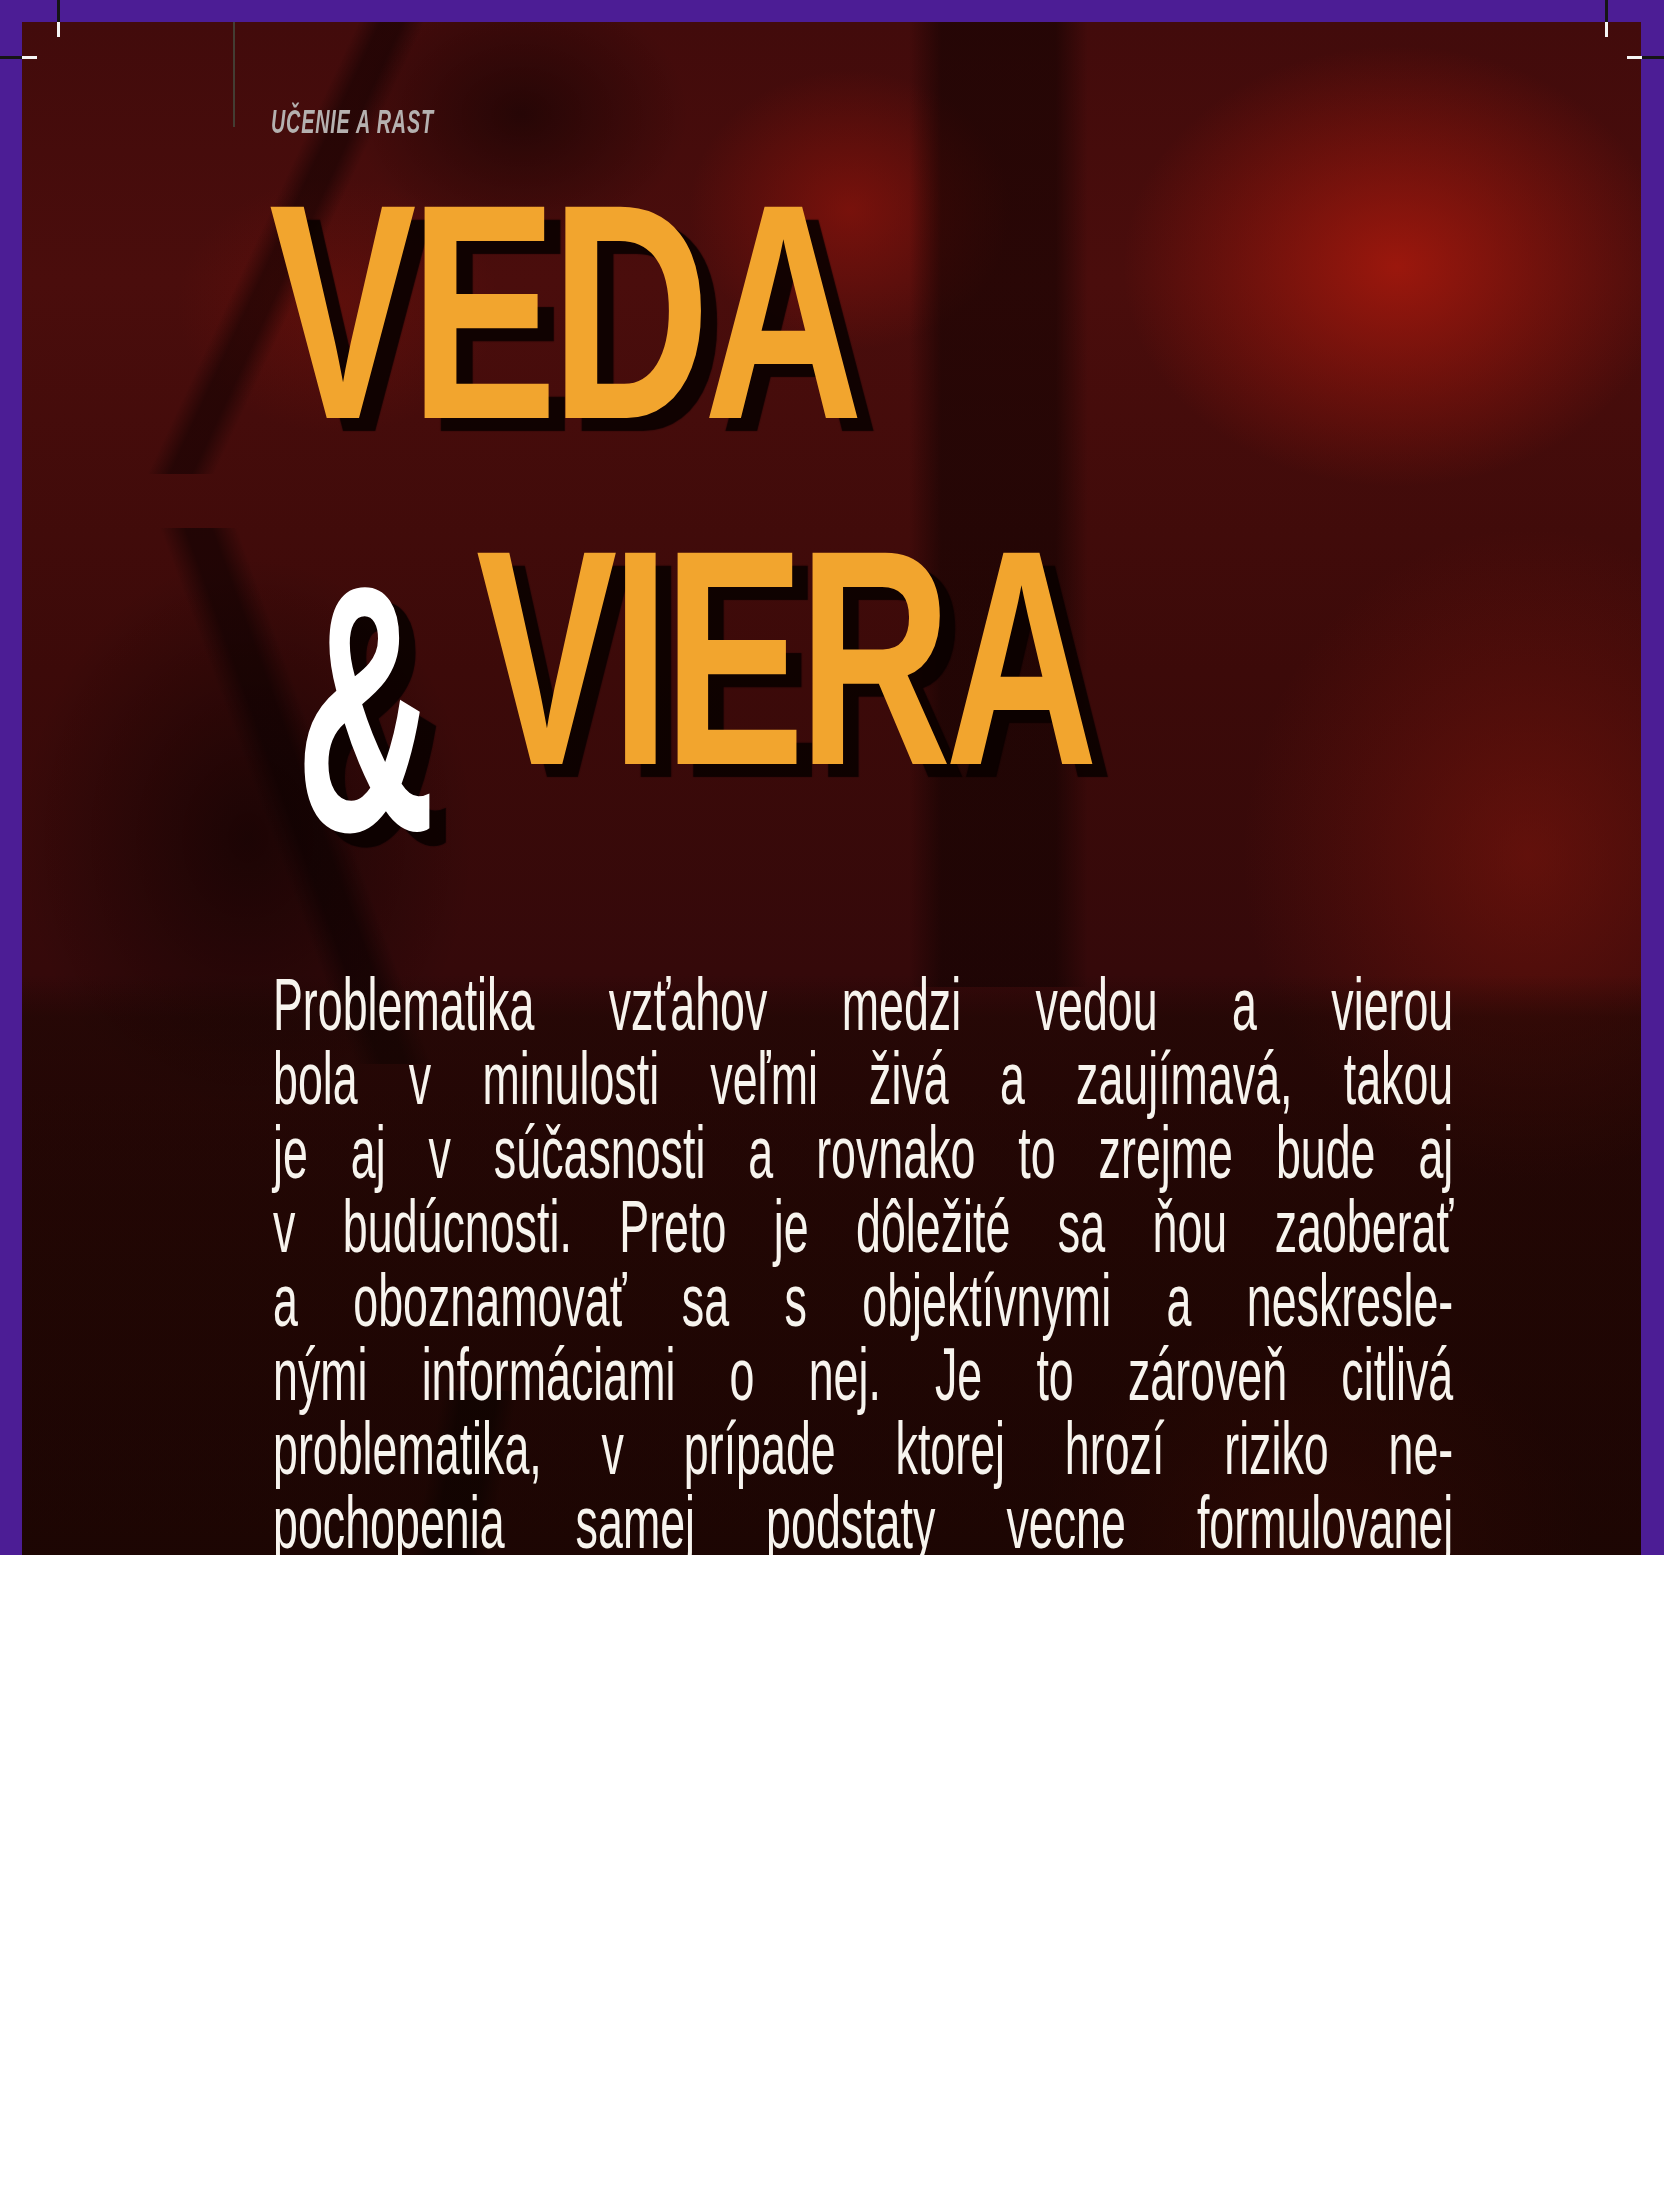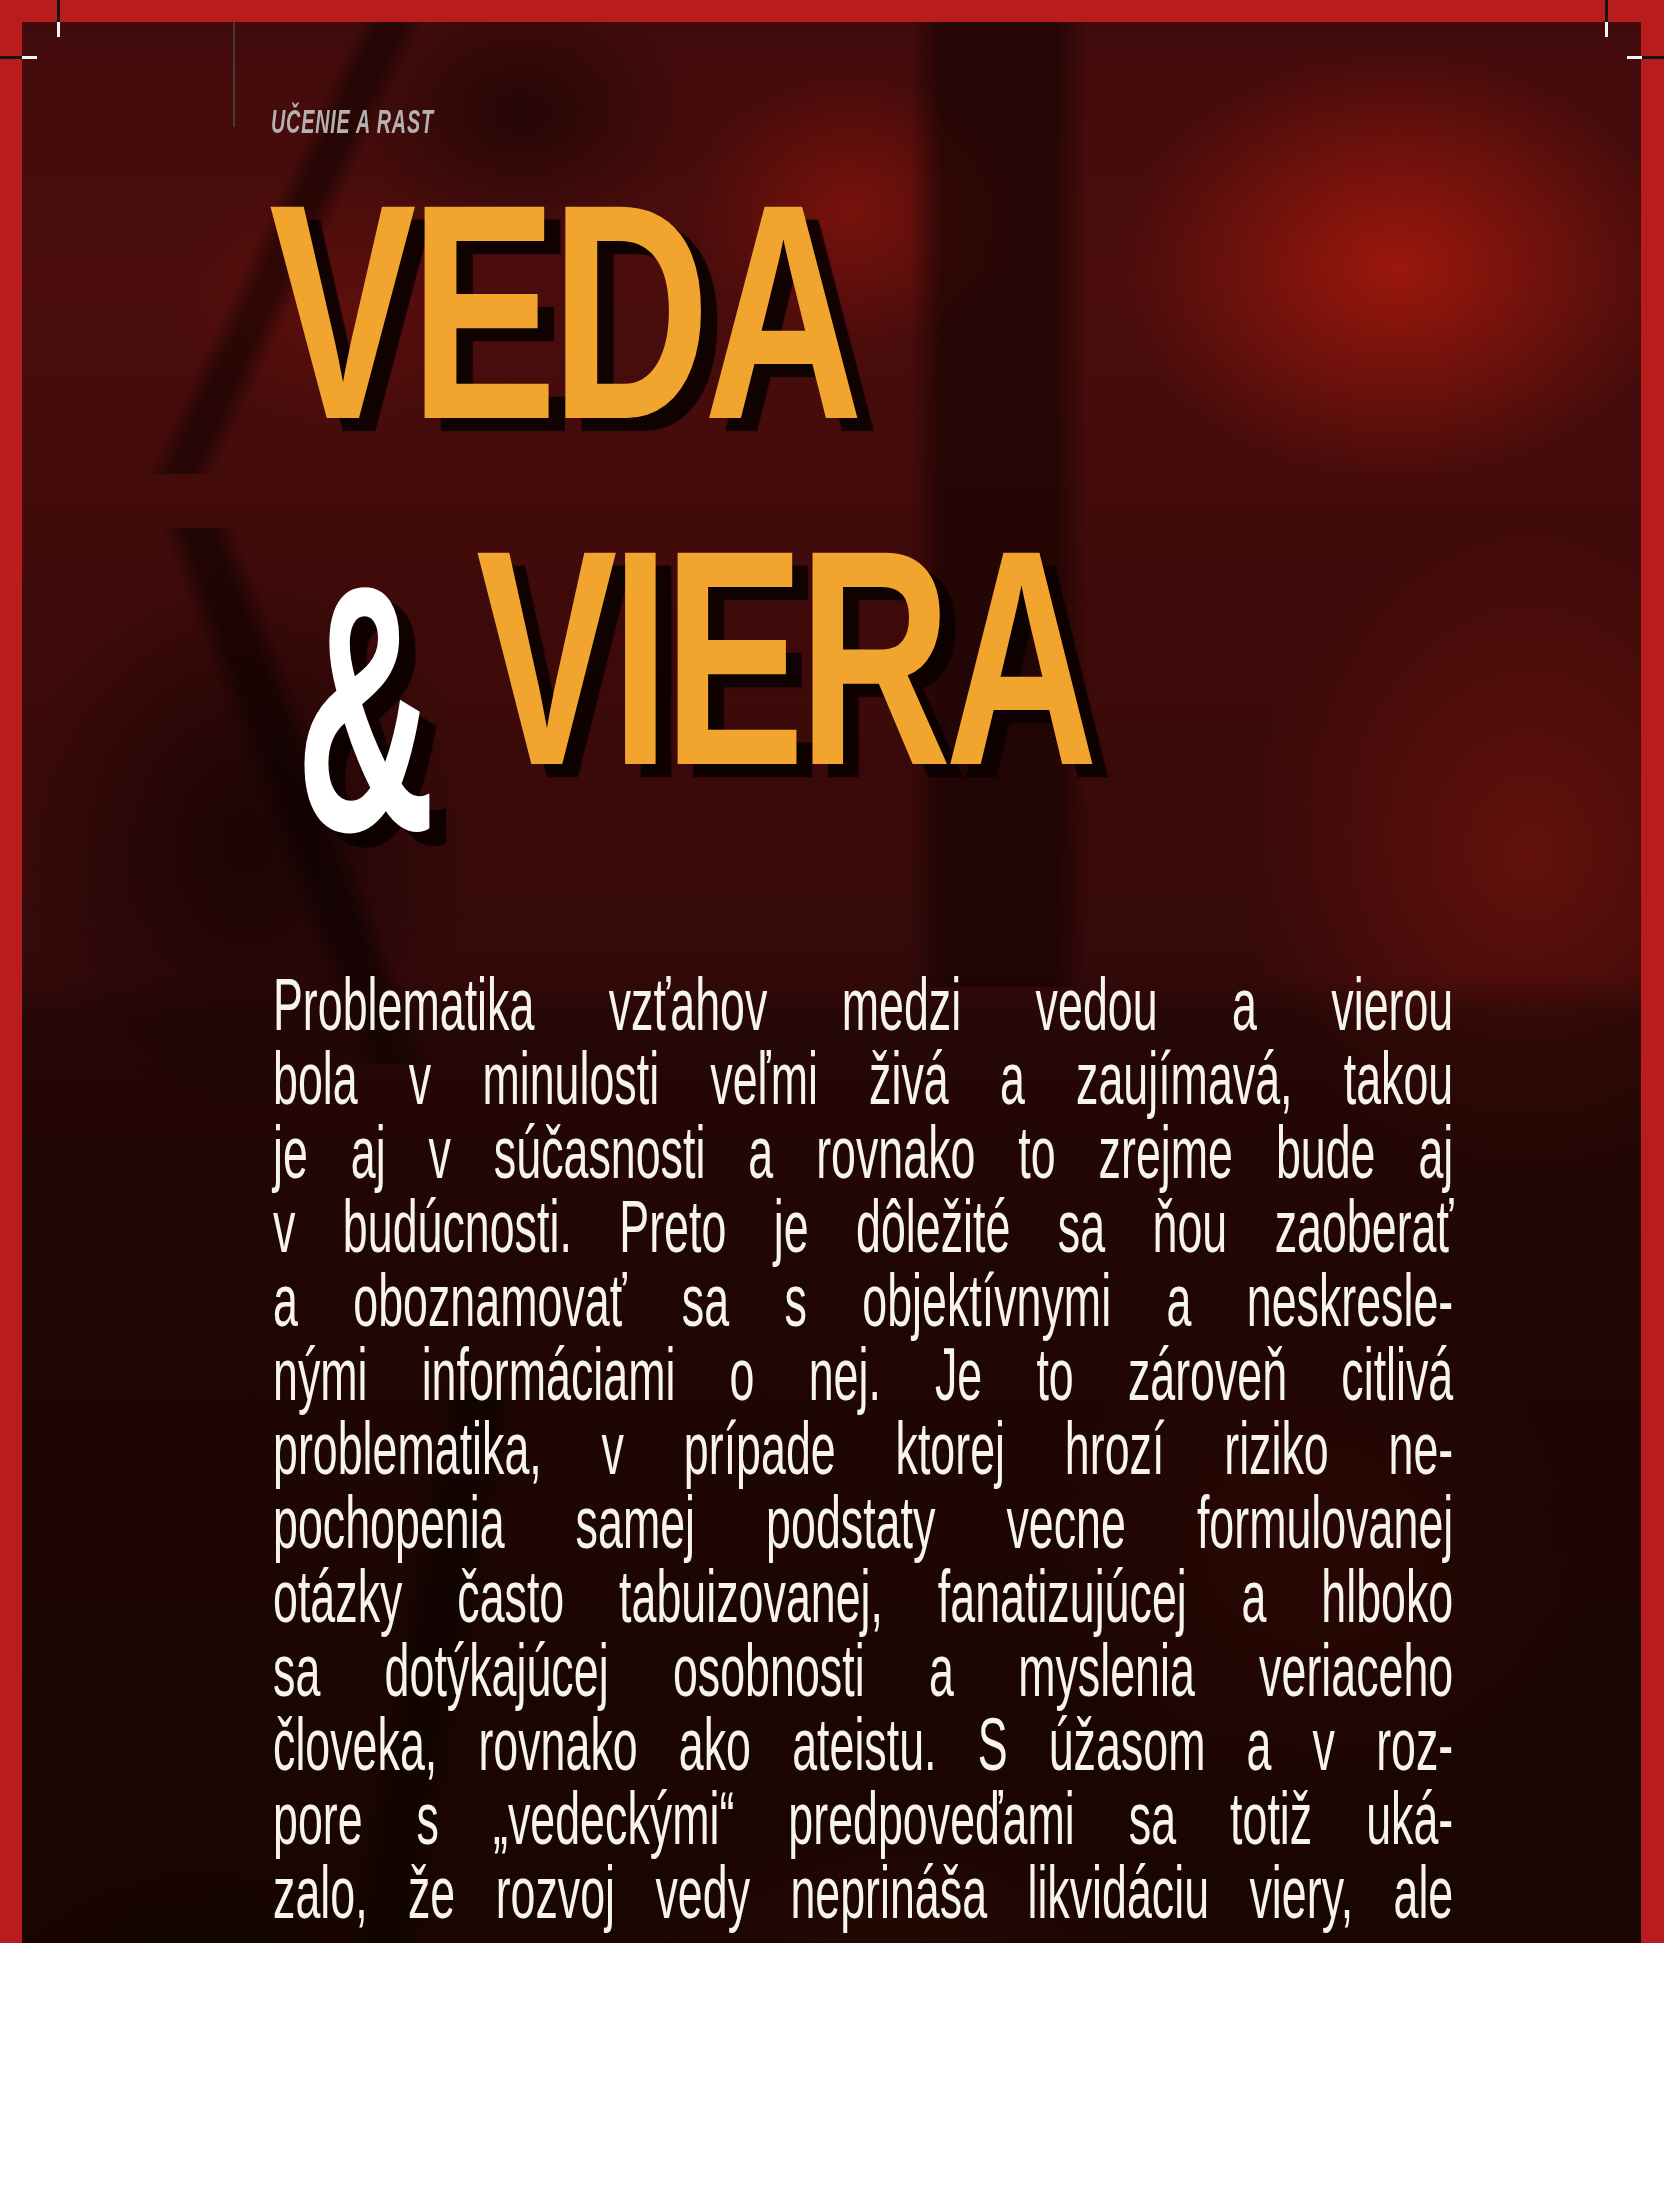--- a/index.html
+++ b/index.html
@@ -1,19 +1,19 @@
 <!DOCTYPE html>
 <html style="font-size:9.5px"><head>
 <meta charset="utf-8">
 <style>
   html,body{margin:0;padding:0;background:#ffffff;}
   .page{
     position:relative;
-    width:1664px;height:1943px;
-    background:#b91c1c;
+    width:1664px;height:1555px;
+    background:#4c1d95;
     overflow:hidden;
     font-family:"Liberation Sans",sans-serif;
   }
   
   .photo{
     position:absolute;left:22px;top:22px;width:1619px;height:2161px;
     background:
       
       linear-gradient(180deg, rgba(22,6,2,0) 0px, rgba(22,6,2,0.45) 42px, rgba(26,7,2,0.58) 100%) 0px 953px / 1619px 1209px no-repeat,
       

